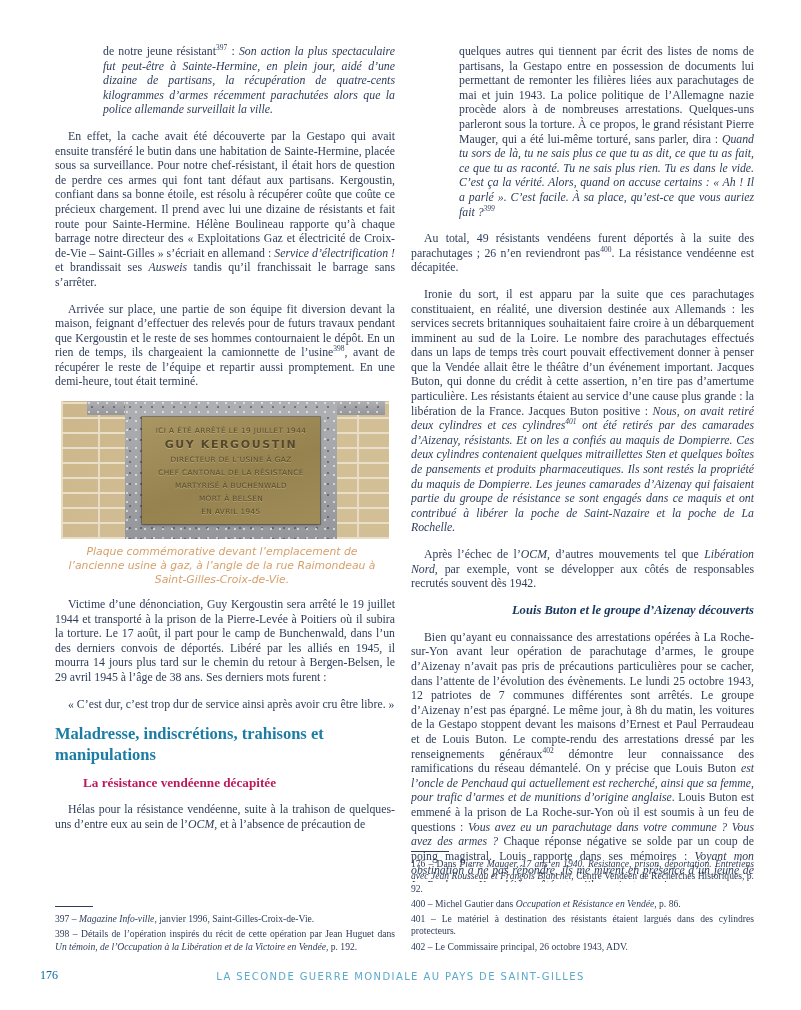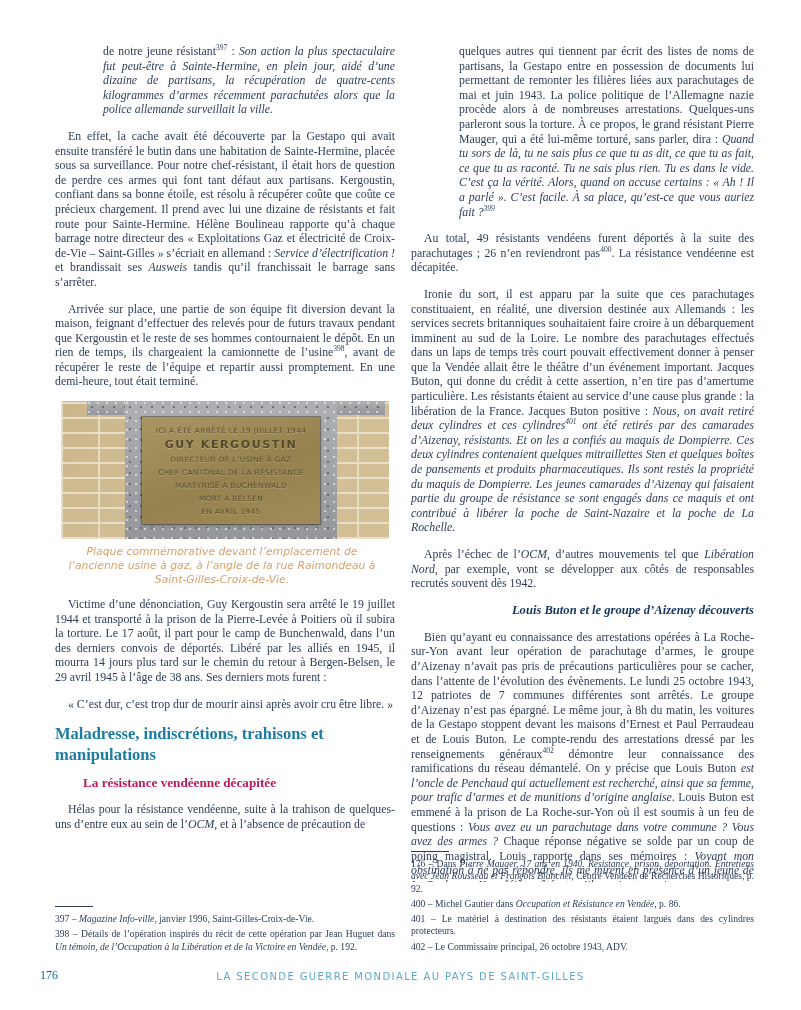--- a/index.html
+++ b/index.html
@@ -119,21 +119,21 @@
             <div class="pl">MARTYRISÉ À BUCHENWALD</div>
             <div class="pl">MORT À BELSEN</div>
             <div class="pl">EN AVRIL 1945</div>
           </div>
         </div>
       </figure>
       <div class="caption">Plaque commémorative devant l’emplacement de l’ancienne usine à gaz, à l’angle de la rue Raimondeau à Saint-Gilles-Croix-de-Vie.</div>
 
       <div>
           <p class="para"><span>Victime d’une dénonciation, Guy Kergoustin sera arrêté le 19 juillet 1944 et transporté à la prison de la Pierre-Levée à Poitiers où il subira la torture. Le 17 août, il part pour le camp de Bunchenwald, dans l’un des derniers convois de déportés. Libéré par les alliés en 1945, il mourra 14 jours plus tard sur le chemin du retour à Bergen-Belsen, le 29 avril 1945 à l’âge de 38 ans. Ses derniers mots furent :</span></p>
-          <p class="para"><span>« C’est dur, c’est trop dur de mourir ainsi après avoir cru être libre. »</span></p>
+          <p class="para"><span>« C’est dur, c’est trop dur de service ainsi après avoir cru être libre. »</span></p>
         </div>
 
       <h2 class="heading">Maladresse, indiscrétions, trahisons et manipulations</h2>
       <h3 class="subheading">La résistance vendéenne décapitée</h3>
 
       <div>
           <p class="para"><span>Hélas pour la résistance vendéenne, suite à la trahison de quelques-uns d’entre eux au sein de l’</span><em>OCM</em><span>, et à l’absence de précaution de</span></p>
         </div>
     </div>
 

